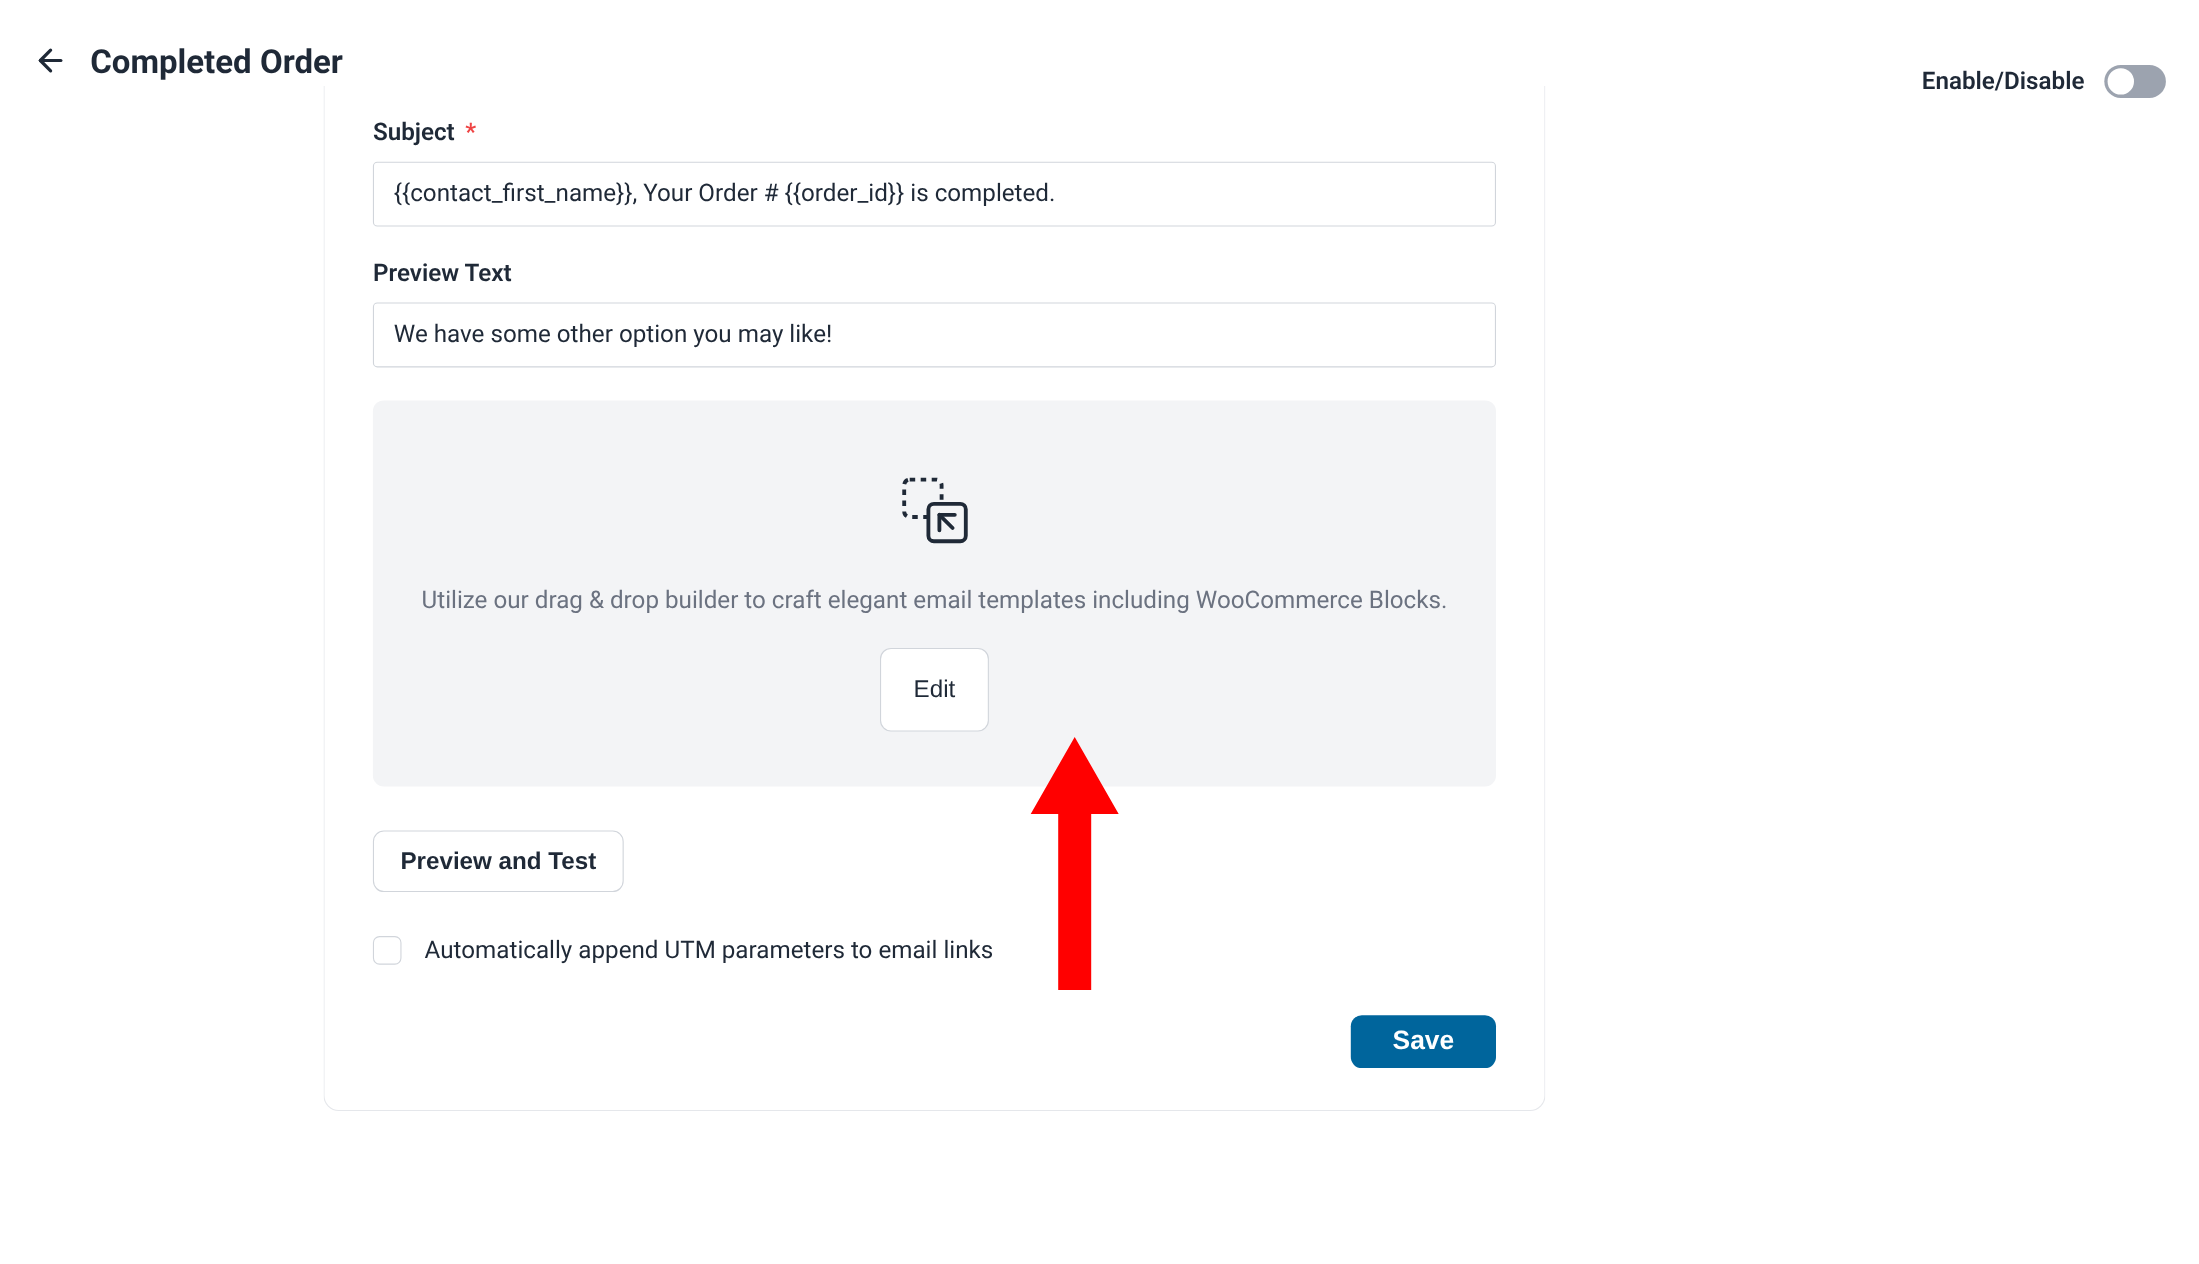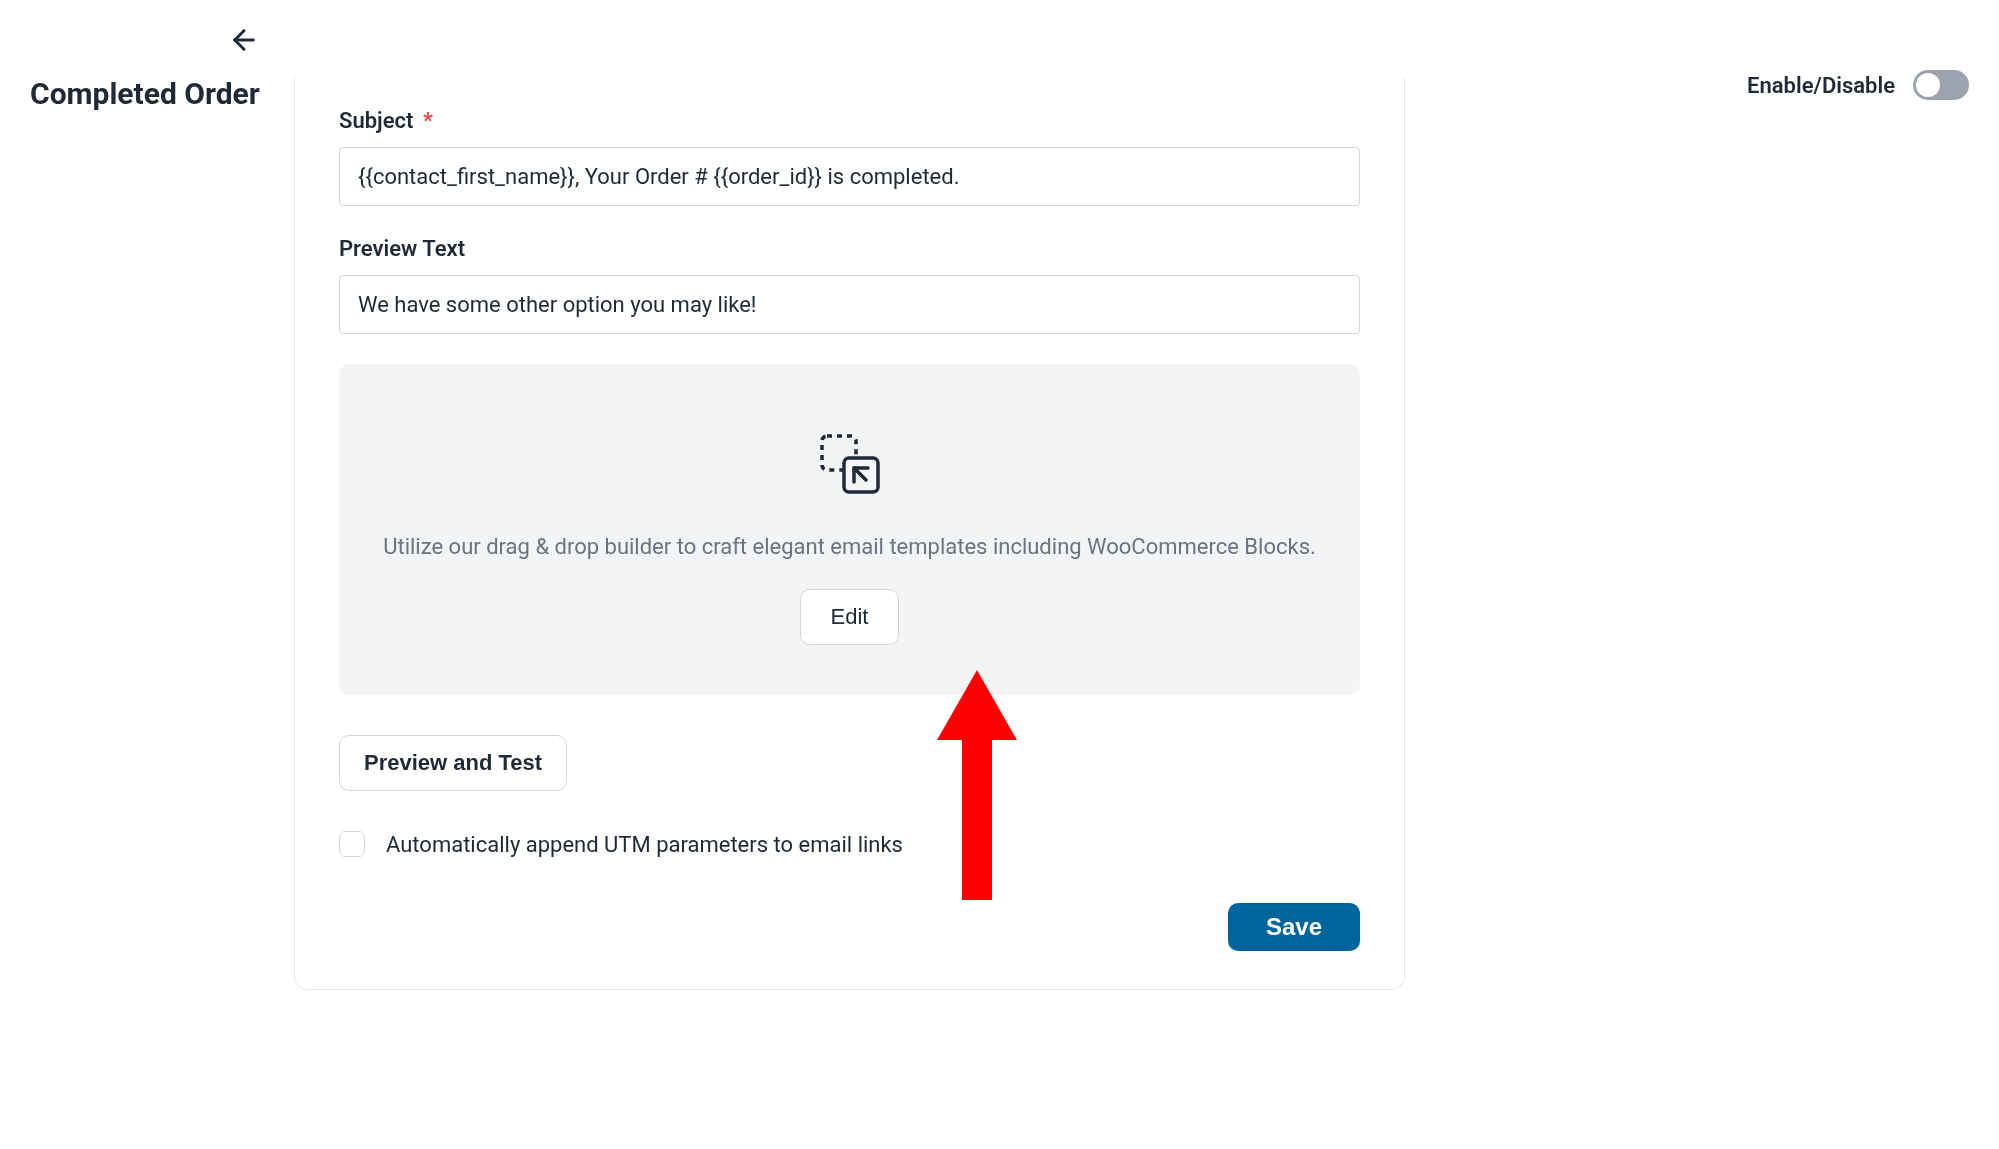--- a/index.html
+++ b/index.html
@@ -16,23 +16,22 @@
       overflow: hidden;
     }
     .header {
       display: flex;
       align-items: center;
       justify-content: space-between;
       padding: 24px 30px;
     }
     .header-left {
       display: flex;
-      align-items: flex-end;
+      align-items: flex-start;
       gap: 20px;
-      flex-direction: column;
     }
     .back-arrow {
       cursor: pointer;
       display: flex;
       align-items: center;
       justify-content: center;
     }
     .page-title {
       font-size: 30px;
       font-weight: 700;
@@ -114,21 +113,21 @@
       margin-bottom: 30px;
     }
     .builder-text {
       font-size: 22px;
       color: #6b7280;
       margin-bottom: 30px;
       text-align: center;
     }
     .edit-button {
       display: inline-block;
-      padding: 14px 30px;
+      padding: 24px 30px;
       font-size: 22px;
       font-weight: 500;
       color: #1f2937;
       background: #ffffff;
       border: 1px solid #d1d5db;
       border-radius: 10px;
       cursor: pointer;
     }
     .preview-test-button {
       padding: 14px 24px;

